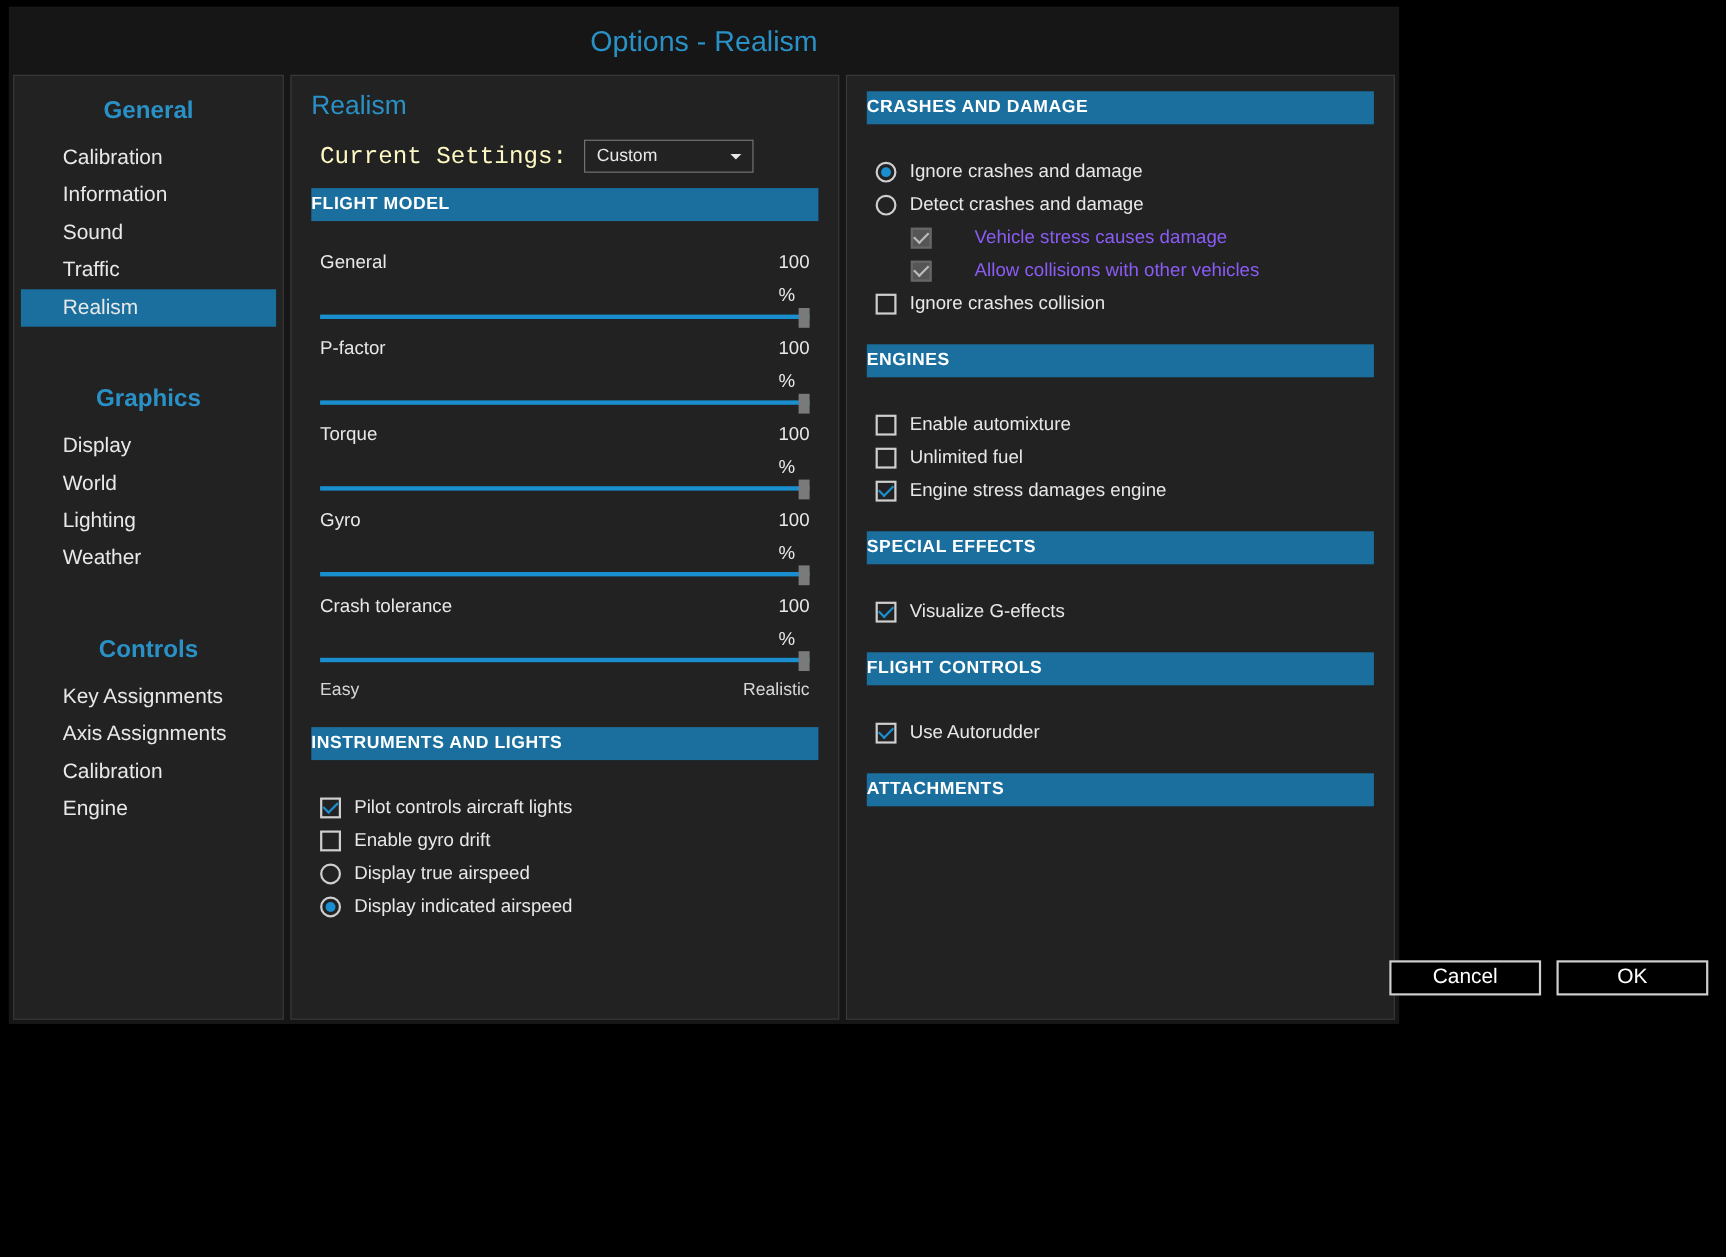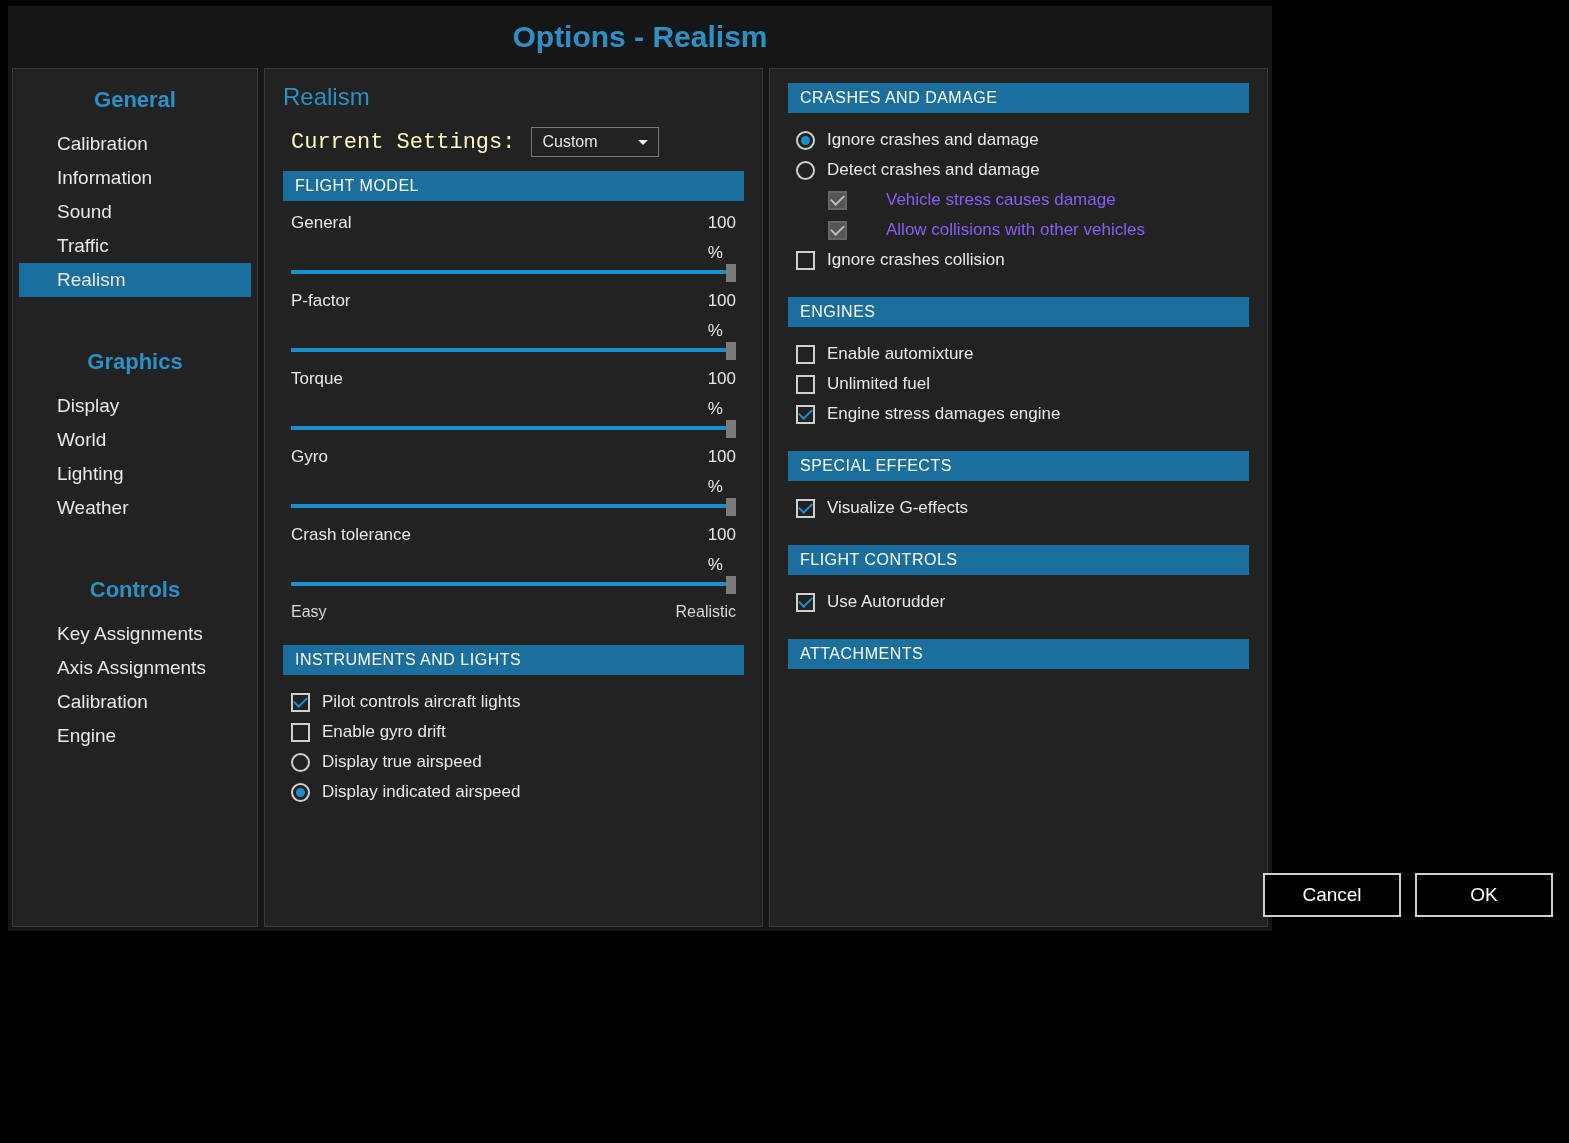--- a/index.html
+++ b/index.html
@@ -23,23 +23,23 @@
     height: 925px;
     background: #161616;
     display: flex;
     flex-direction: column;
   }
   .titlebar {
     height: 62px;
     display: flex;
     align-items: center;
     justify-content: center;
-    font-size: 30px;
+    font-size: 26px;
     color: #2a91c7;
-    font-weight: 700;
+    font-weight: 400;
   }
   .body {
     flex: 1;
     display: flex;
     gap: 6px;
     padding: 0 4px 4px 4px;
   }
   .panel {
     background: #222222;
     border: 1px solid #3a3a3a;
@@ -101,43 +101,43 @@
   }
   .settings-label {
     font-size: 22px;
     color: #fef9c3;
     font-family: Liberation Mono, monospace;
   }
   .dropdown {
     border: 1px solid #7a7a7a;
     background: #222;
     height: 30px;
-    width: 128px;
+    width: 154px;
     display: flex;
     align-items: center;
     justify-content: space-between;
     padding: 0 10px;
     font-size: 16px;
     cursor: pointer;
   }
   .dropdown .caret {
     width: 0; height: 0;
     border-left: 5px solid transparent;
     border-right: 5px solid transparent;
     border-top: 5px solid #e8e8e8;
   }
   .section-header {
     background: #1a6f9e;
     color: #fff;
     font-size: 16px;
-    font-weight: 400;
+    font-weight: 700;
     letter-spacing: 0.5px;
-    padding: 6px 12px;
+    padding: 6px 0;
     margin-top: 10px;
-    margin-bottom: 12px;
+    margin-bottom: 28px;
   }
   .slider-block {
     padding: 0 8px;
     margin-bottom: 14px;
   }
   .slider-top {
     display: flex;
     justify-content: space-between;
     font-size: 17px;
     margin-bottom: 4px;
@@ -237,21 +237,21 @@
     right: 16px;
     display: flex;
     gap: 14px;
   }
   .btn {
     border: 2px solid #cfcfcf;
     background: #000;
     color: #fff;
     font-size: 19px;
     padding: 0;
-    height: 44px;
+    height: 32px;
     width: 138px;
     display: flex;
     align-items: center;
     justify-content: center;
     cursor: pointer;
   }
 </style>
 </head>
 <body>
 

